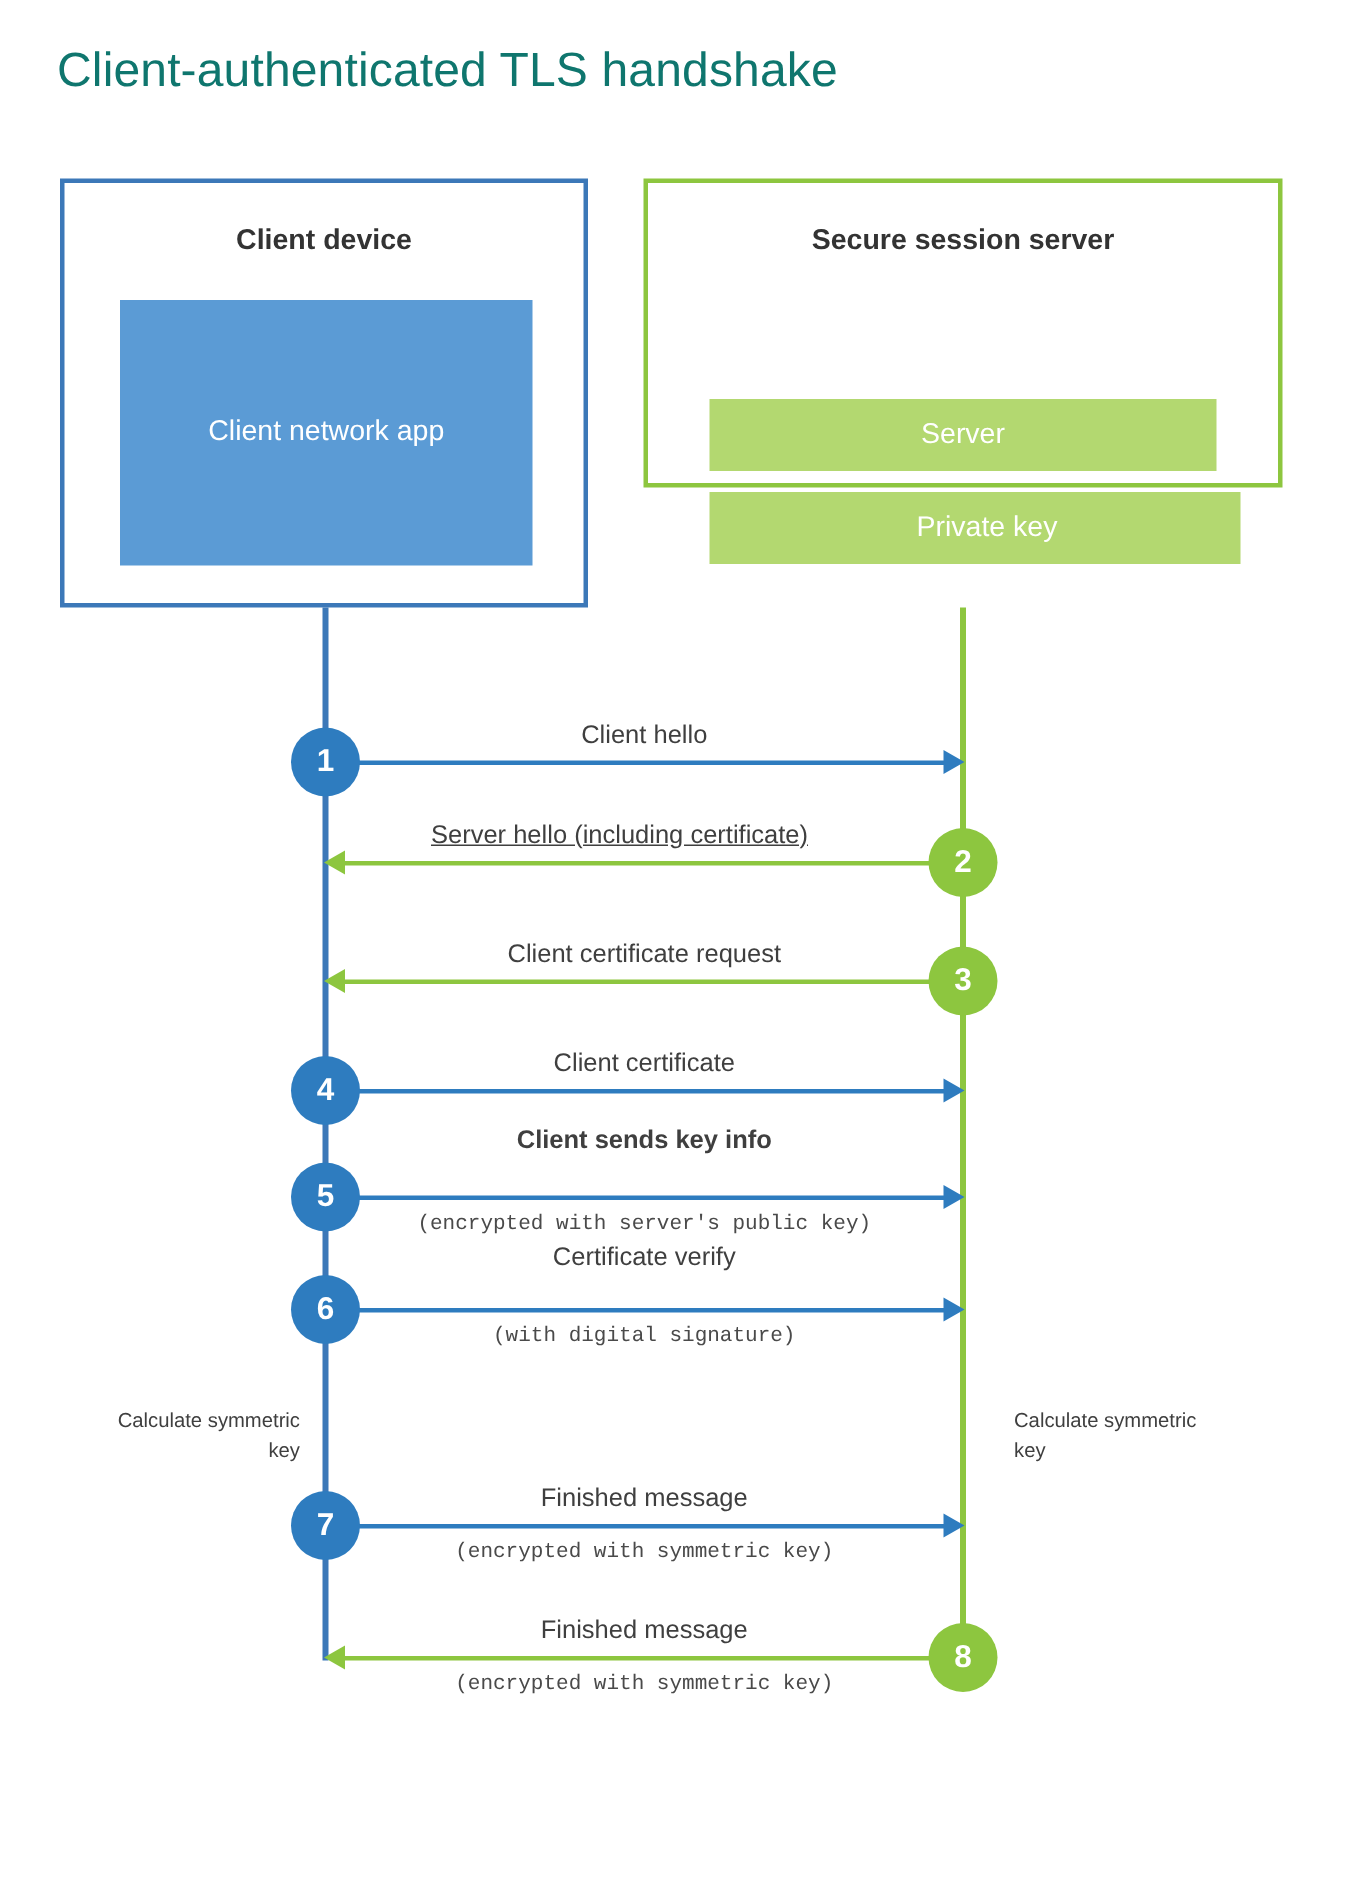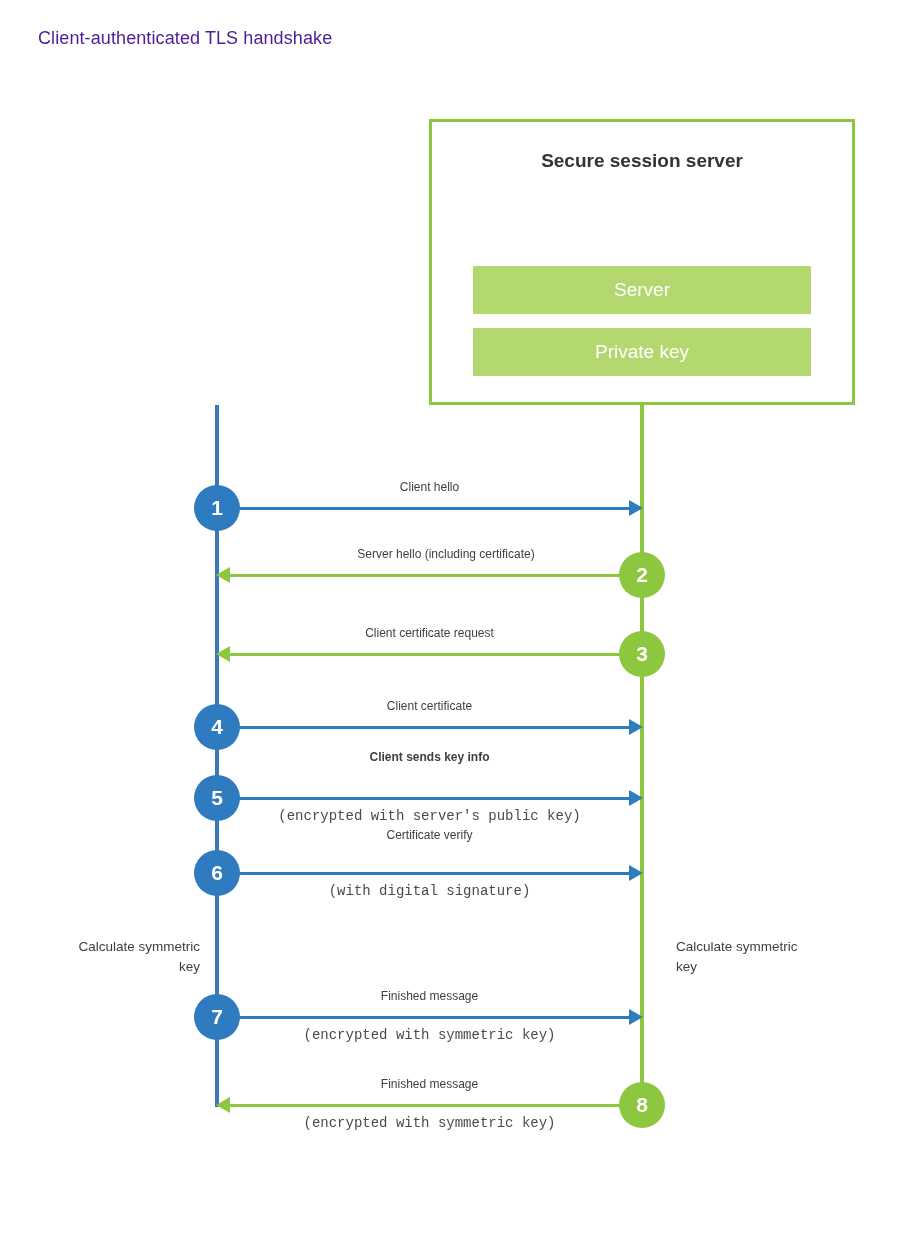--- a/index.html
+++ b/index.html
@@ -17,23 +17,23 @@
   #stage {
     position: absolute;
     left: 0; top: 0;
     width: 900px;
     height: 1256px;
   }
   .page-title {
     position: absolute;
     left: 38px;
     top: 28px;
-    font-size: 18px;
+    font-size: 32px;
     font-weight: 400;
-    color: #4c1d95;
+    color: #0f766e;
     letter-spacing: 0.1px;
     white-space: nowrap;
   }
 
   
   .actor-box {
     position: absolute;
     background: #ffffff;
     box-sizing: border-box;
   }
@@ -41,21 +41,21 @@
     left: 40px;
     top: 119px;
     width: 352px;
     height: 286px;
     border: 3px solid #3c78b8;
   }
   #server-box {
     left: 429px;
     top: 119px;
     width: 426px;
-    height: 286px;
+    height: 206px;
     border: 3px solid #8dc63f;
   }
   .actor-title {
     position: absolute;
     left: 0;
     right: 0;
     top: 28px;
     text-align: center;
     font-size: 19px;
     font-weight: bold;
@@ -84,21 +84,21 @@
     background: #b3d870;
     color: #ffffff;
     font-size: 19px;
     display: flex;
     align-items: center;
     justify-content: center;
     text-align: center;
   }
   #server-bar-0 { top: 82px; }
   #server-bar-1 { top: 144px; }
-  #server-bar-2 { top: 206px; }
+  #server-bar-2 { top: 206px; padding-left: 16px; }
 
   
   .lifeline {
     position: absolute;
     width: 4px;
   }
   #client-lifeline {
     left: 215px;
     top: 405px;
     height: 702px;
@@ -141,21 +141,21 @@
     align-items: center;
     justify-content: center;
   }
   .step-blue { background: #2e7cbf; }
   .step-green { background: #8dc63f; }
 
   
   .msg-label {
     position: absolute;
     text-align: center;
-    font-size: 12px;
+    font-size: 17px;
     color: #3f3f3f;
     white-space: nowrap;
     transform: translateX(-50%);
   }
   .msg-sub {
     position: absolute;
     text-align: center;
     font-size: 14px;
     color: #4a4a4a;
     white-space: nowrap;
@@ -178,20 +178,24 @@
     text-align: left;
   }
 </style>
 </head>
 <body>
 
 <div id="stage">
 
   <div class="page-title">Client-authenticated TLS handshake</div>
 
+  <div class="actor-box" id="client-box">
+    <div class="actor-title">Client device</div>
+    <div id="client-app-rect">Client network app</div>
+  </div>
 
   <div class="actor-box" id="server-box">
     <div class="actor-title">Secure session server</div>
     <div class="server-bar" id="server-bar-1">Server</div>
     <div class="server-bar" id="server-bar-2">Private key</div>
   </div>
 
   <div class="lifeline" id="client-lifeline"></div>
   <div class="lifeline" id="server-lifeline"></div>
 
@@ -200,21 +204,21 @@
         <div class="arrow-line" style="left: 217px; width: 413px; top: 507px;"></div>
         <div class="arrow-head" style="left: 629px; top: 500px;"></div>
       </div>
       <div class="step-circle step-blue" style="left: 194px; top: 485px;">1</div>
       <div class="msg-label" style="left: 429.5px; top: 480px;">Client hello</div>
       <div class="arrow-group arrow-green">
         <div class="arrow-line" style="left: 229px; width: 413px; top: 574px;"></div>
         <div class="arrow-head" style="left: 216px; top: 567px;"></div>
       </div>
       <div class="step-circle step-green" style="left: 619px; top: 552px;">2</div>
-      <div class="msg-label" style="left: 446px; top: 547px;">Server hello (including certificate)</div>
+      <div class="msg-label" style="left: 413px; top: 547px; text-decoration: underline;">Server hello (including certificate)</div>
       <div class="arrow-group arrow-green">
         <div class="arrow-line" style="left: 229px; width: 413px; top: 653px;"></div>
         <div class="arrow-head" style="left: 216px; top: 646px;"></div>
       </div>
       <div class="step-circle step-green" style="left: 619px; top: 631px;">3</div>
       <div class="msg-label" style="left: 429.5px; top: 626px;">Client certificate request</div>
       <div class="arrow-group arrow-blue">
         <div class="arrow-line" style="left: 217px; width: 413px; top: 726px;"></div>
         <div class="arrow-head" style="left: 629px; top: 719px;"></div>
       </div>

